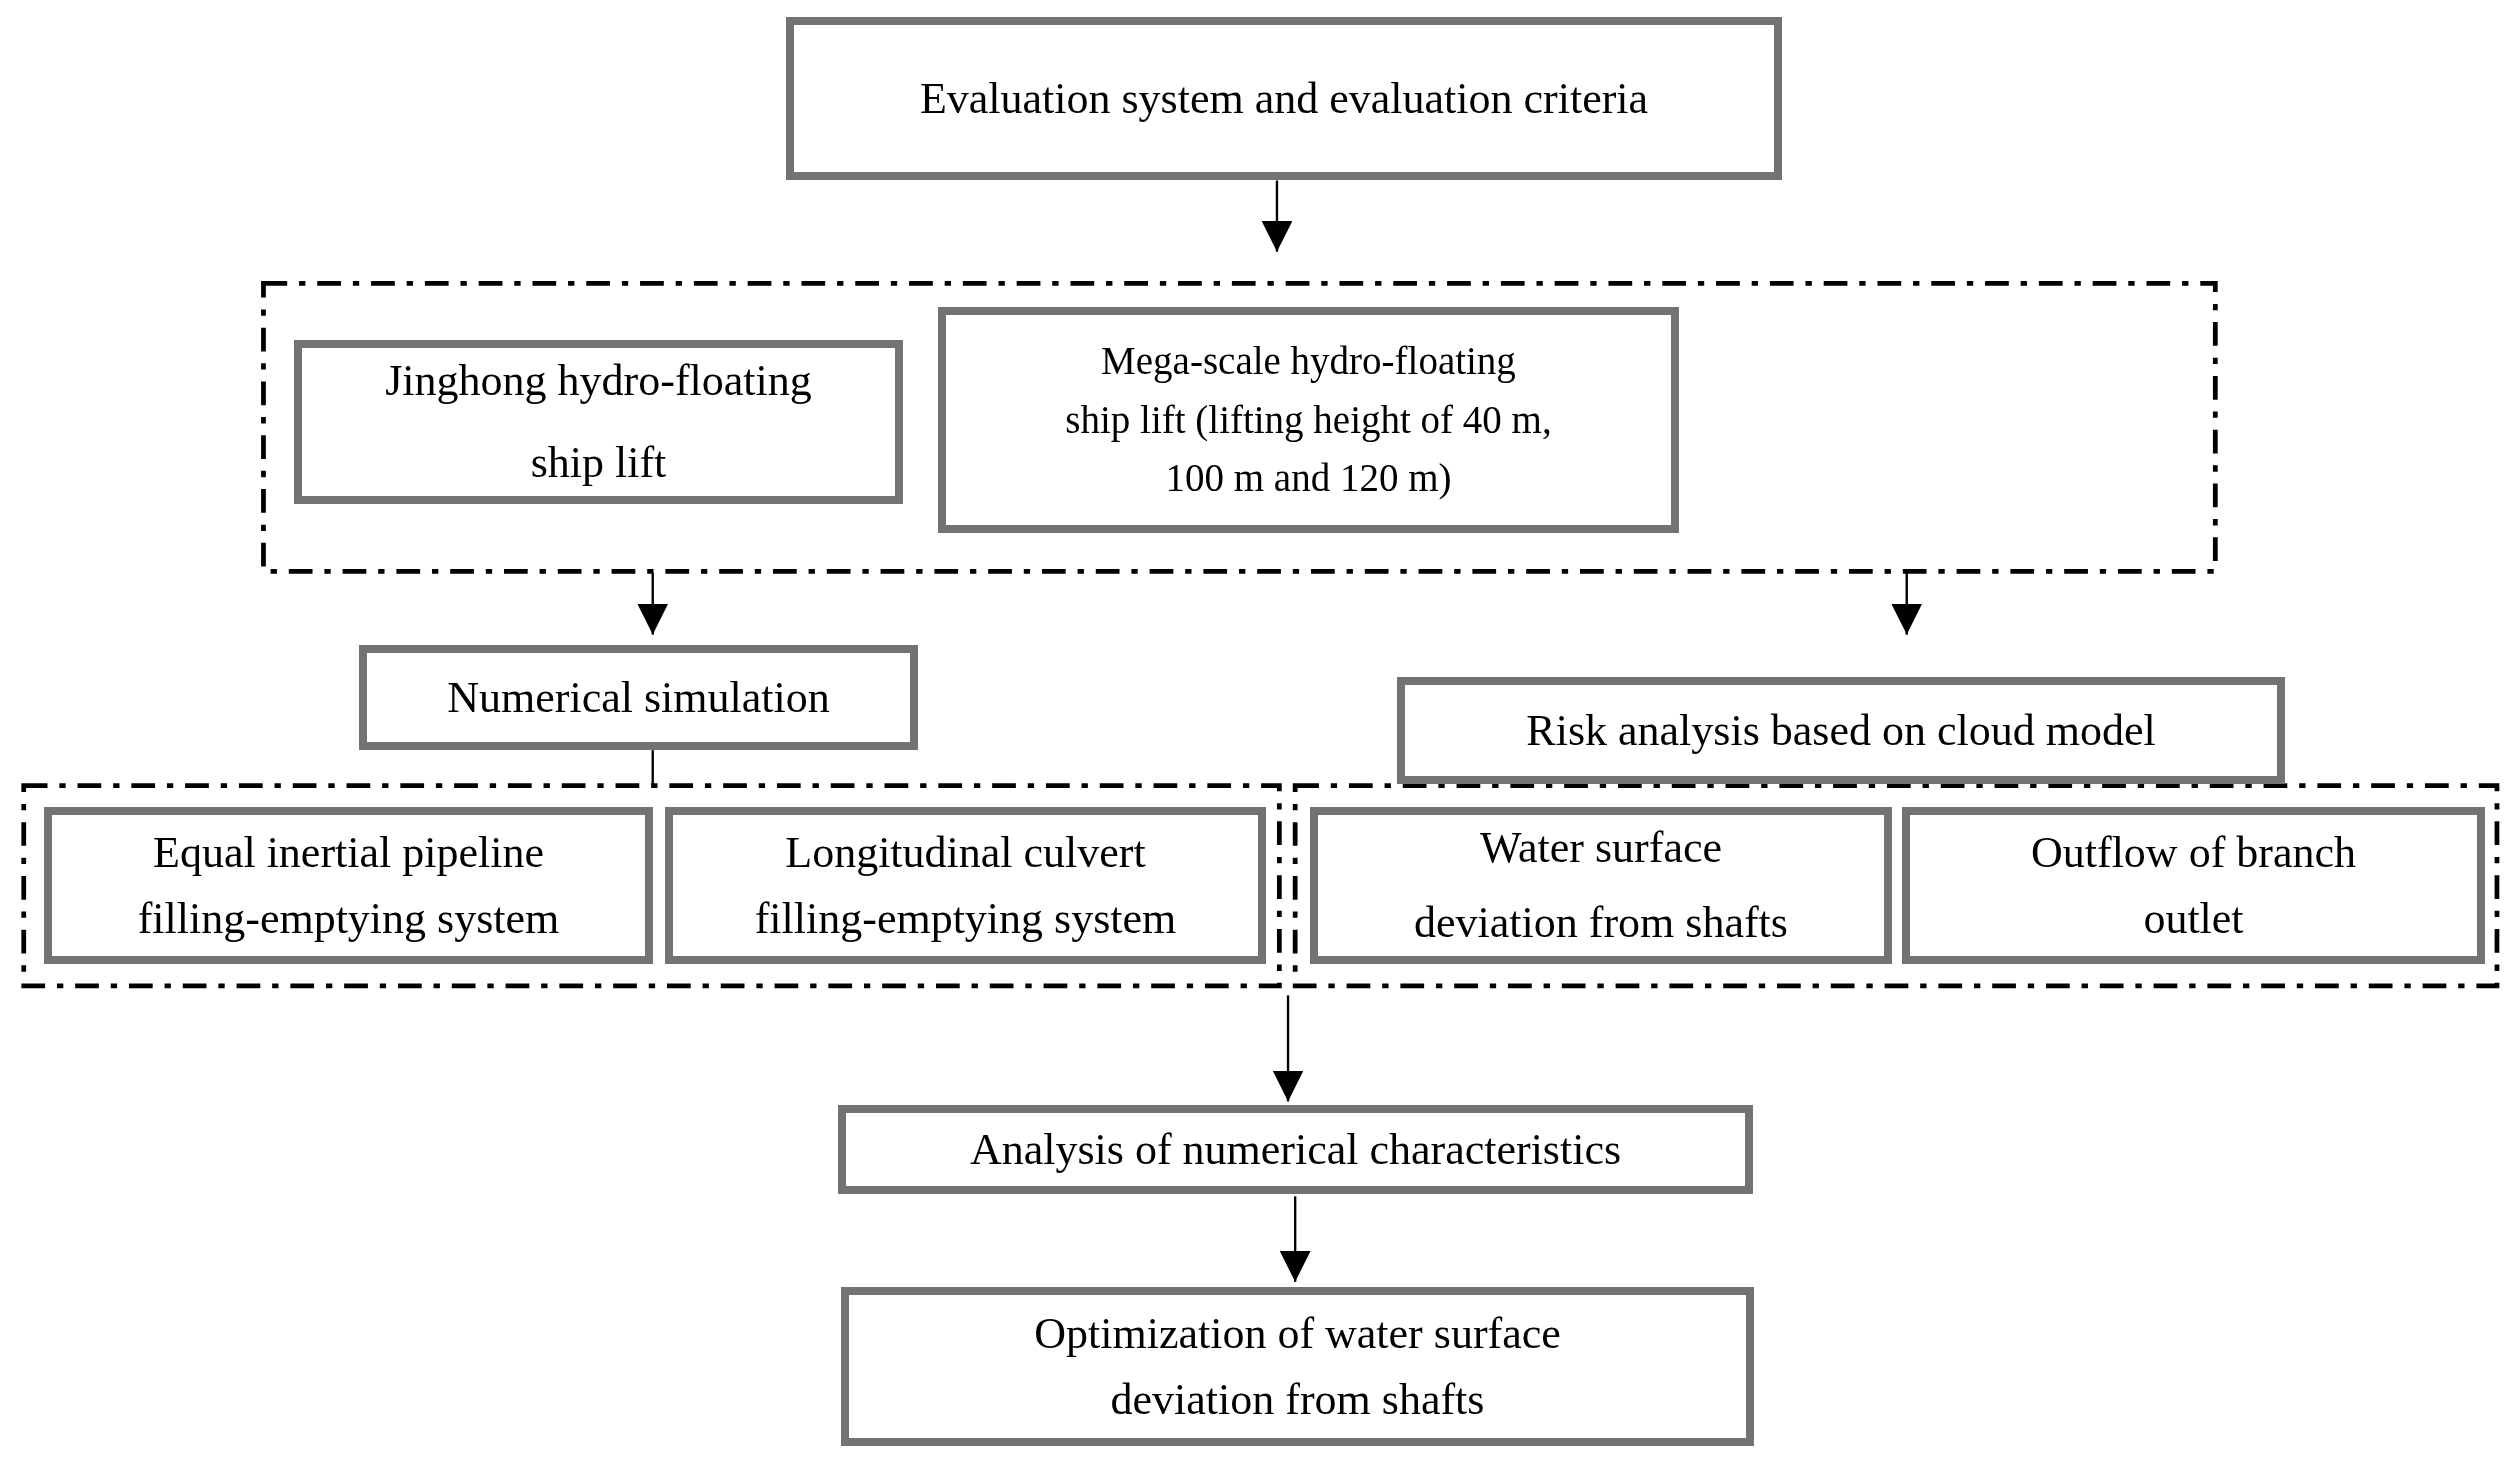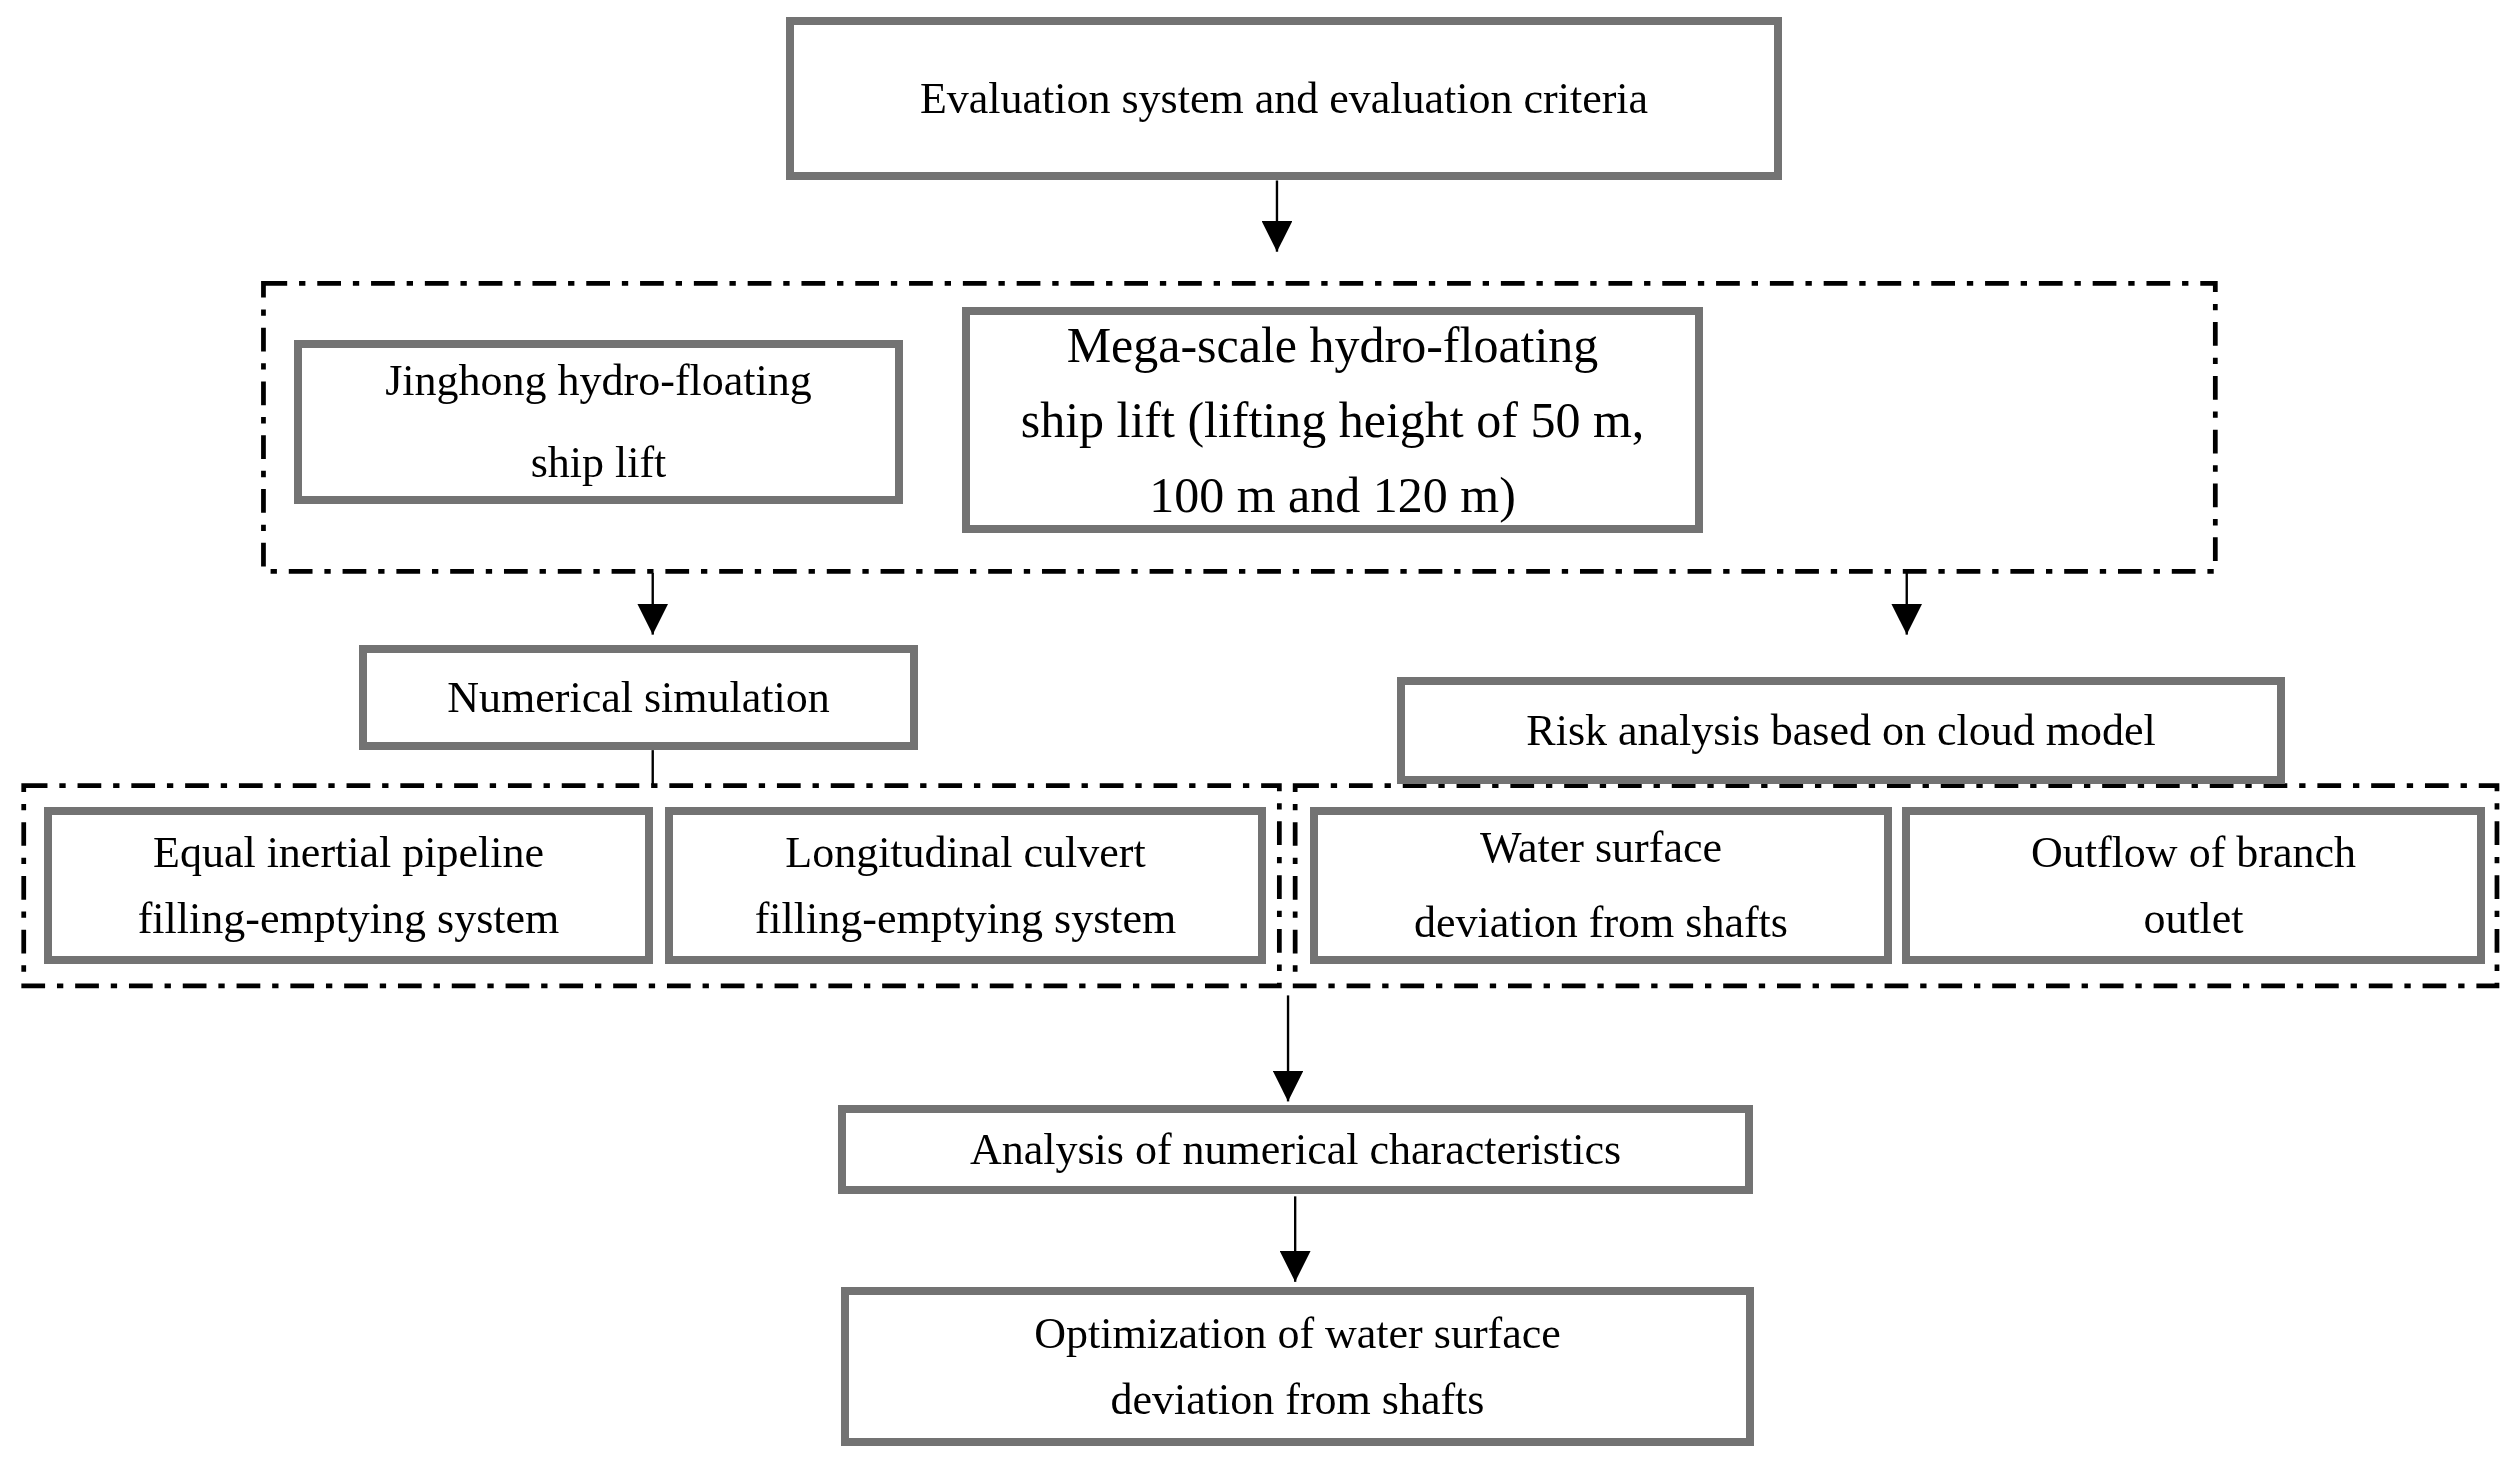--- a/index.html
+++ b/index.html
@@ -46,22 +46,21 @@
     justify-content: center;
     align-items: center;
     text-align: center;
     font-size: 44px;
     line-height: 1.5;
   }
   .node .ln {
     white-space: nowrap;
   }
   .node.small {
-    font-size: 50px;
-    margin-left: 24px;
+    font-size: 39px;
   }
 </style>
 </head>
 <body>
 
 <div id="canvas">
 
   <svg class="overlay" viewBox="0 0 3175 1859">
     <defs>
       <marker id="arrowhead" viewBox="0 0 10 10" refX="10" refY="5" markerWidth="13" markerHeight="13" orient="auto-start-reverse">
@@ -86,21 +85,21 @@
     <div class="ln">Evaluation system and evaluation criteria</div>
   </div>
 
   <div class="node" style="left:294px; top:340px; width:609px; height:164px;gap:16px;">
     <div class="ln">Jinghong hydro-floating</div>
     <div class="ln">ship lift</div>
   </div>
 
   <div class="node small" style="left:938px; top:307px; width:741px; height:226px;">
     <div class="ln">Mega-scale hydro-floating</div>
-    <div class="ln">ship lift (lifting height of 50 m,</div>
+    <div class="ln">ship lift (lifting height of 40 m,</div>
     <div class="ln">100 m and 120 m)</div>
   </div>
 
 
   <div class="node" style="left:359px; top:645px; width:559px; height:105px;">
     <div class="ln">Numerical simulation</div>
   </div>
 
   <div class="node" style="left:1397px; top:645px; width:888px; height:107px;margin-top:32px;">
     <div class="ln">Risk analysis based on cloud model</div>

